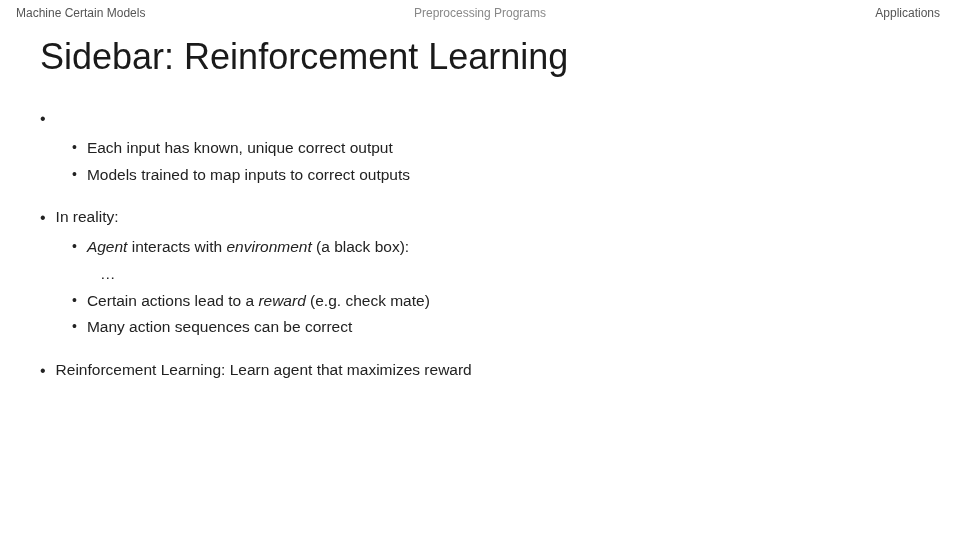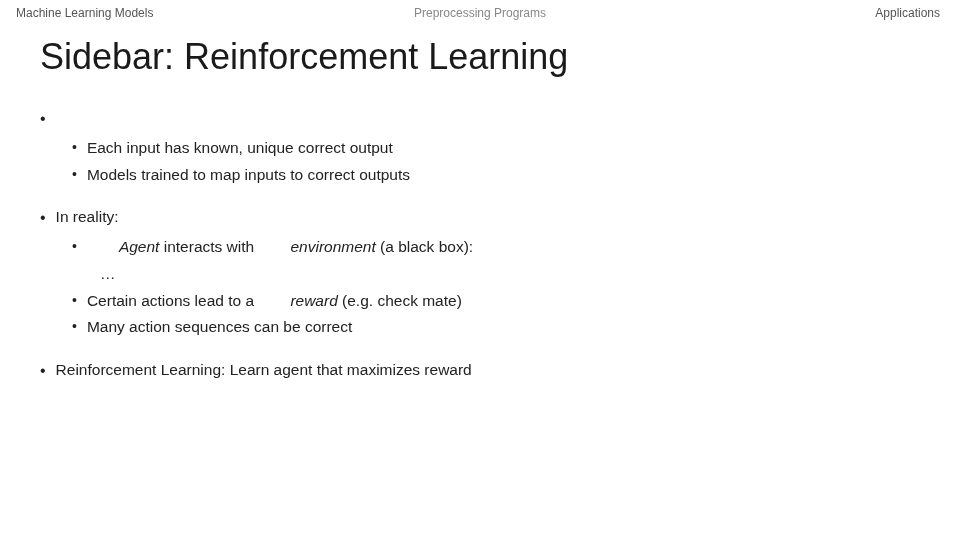--- a/index.html
+++ b/index.html
@@ -110,28 +110,27 @@
     }
 
     .ellipsis-line {
       margin-left: 60px;
       font-size: 15.5px;
       color: #222;
       margin-bottom: 2px;
     }
 
     em {
-      margin-left: 32px;
     }
   </style>
 </head>
 <body>
 
 <div class="top-nav">
-  <span class="nav-left">Machine Learning Models</span>
+  <span class="nav-left">Machine Certain Models</span>
   <span class="nav-center">Preprocessing Programs</span>
   <span class="nav-right">Applications</span>
 </div>
 
 <div class="slide-content">
   <h1 class="slide-title">Sidebar: Reinforcement Learning</h1>
 
   <div class="content-body">
 
     <div class="bullet-section">

